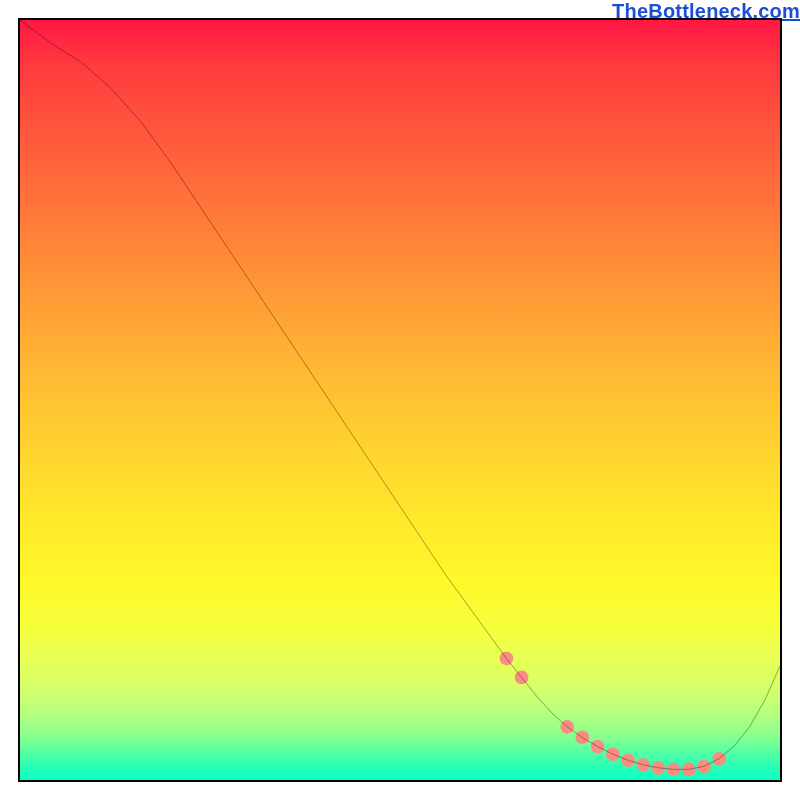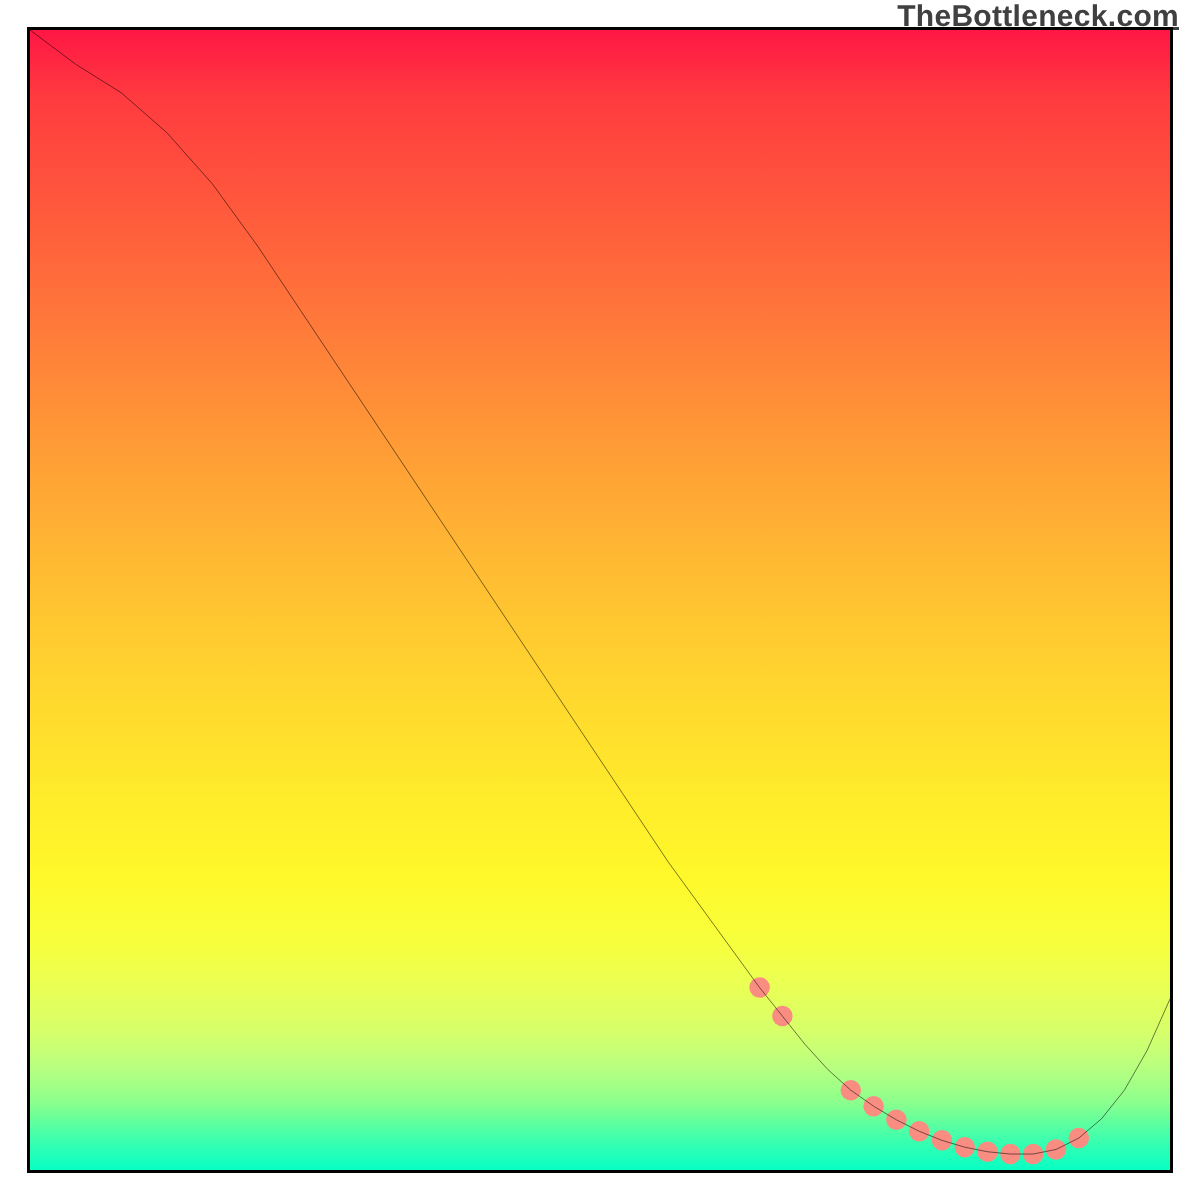--- a/index.html
+++ b/index.html
@@ -49,24 +49,24 @@
       #08ffc4 100%
     );
   }
   svg.curve {
     position: absolute;
     inset: 0;
   }
   .attribution {
     position: absolute;
     top: 0px;
-    right: 14px;
+    right: 0;
     font-size: 20px;
     font-weight: 600;
-    color: #404040;
+    color: #1d4ed8;
     letter-spacing: 0.2px;
     text-decoration: underline;
   }
 </style>
 </head>
 <body>
 
 <div class="frame">
 
   <div class="attribution">TheBottleneck.com</div>

